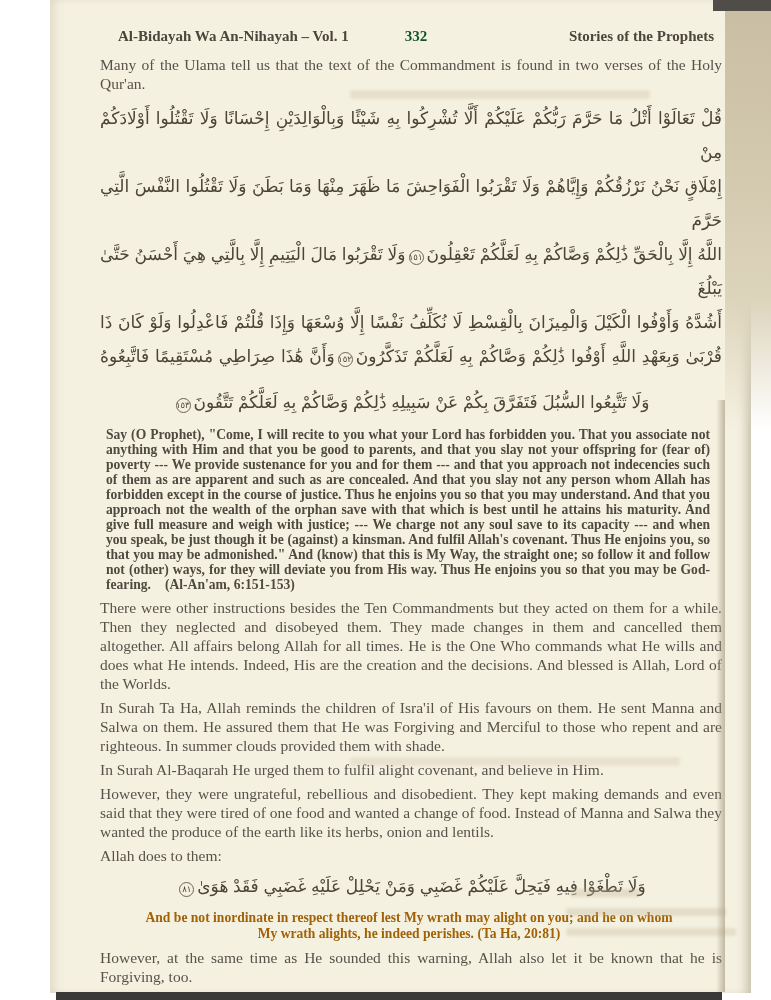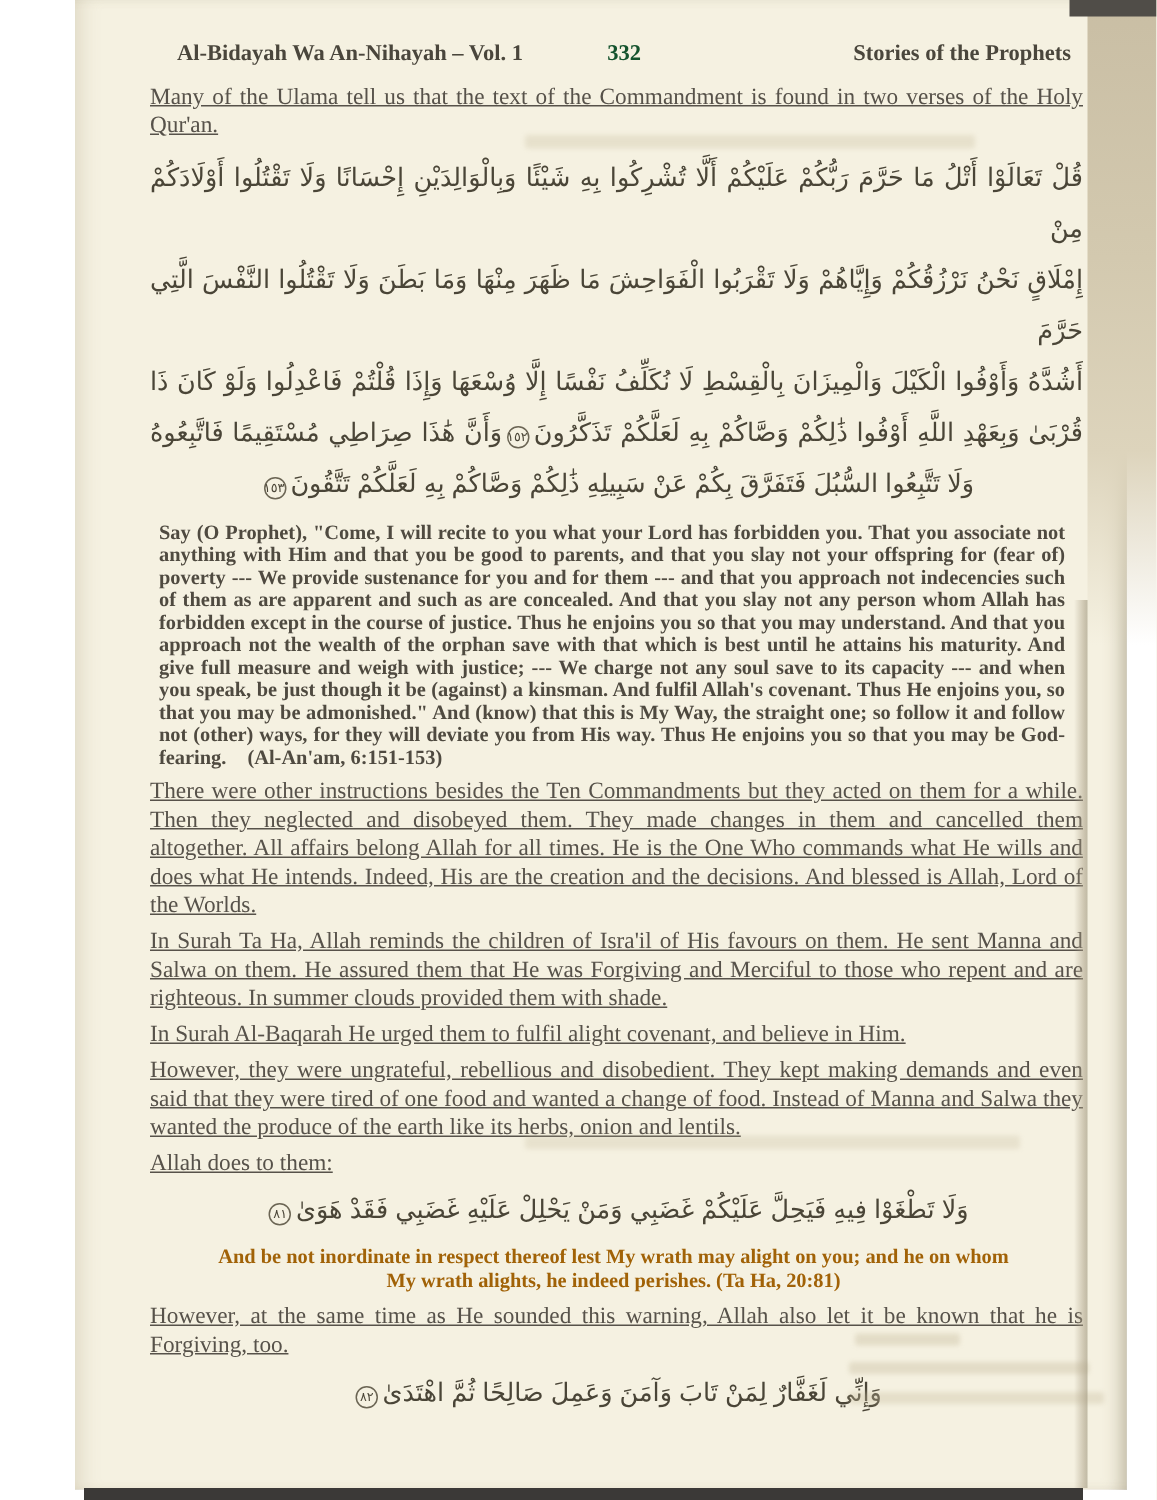--- a/index.html
+++ b/index.html
@@ -27,29 +27,29 @@
     opacity:.55;
   }
   .content{
     position:relative;box-sizing:border-box;
     padding:27px 3px 0 50px; width:675px; color:#565145;
   }
   .header{display:flex;align-items:baseline;font-weight:bold;font-size:15px;line-height:19px;color:#4a463c;}
   .h-left{flex:1 1 0;margin-left:18px;white-space:nowrap;}
   .h-center{flex:0 0 auto;font-weight:bold;color:#14532d;}
   .h-right{flex:1 1 0;text-align:right;padding-right:8px;white-space:nowrap;}
-  .p{font-size:15.5px;line-height:19px;margin:5px 0 0 0;text-align:justify;color:#57524a;text-decoration:underline;}
+  .p{font-size:15.5px;line-height:19px;margin:5px 0 0 0;text-align:justify;color:#57524a;}
   .p.intro{margin-top:9px;}
   .arabic-block{margin-top:9px;}
   .aline{
     font-family:Liberation Sans, sans-serif;
     direction:rtl;font-size:17px;line-height:34px;color:#4a4537;
     text-align:justify;text-align-last:justify;
   }
-  .aline.centered{text-align:center;text-align-last:center;}
+  .aline.centered{text-align:center;text-align-last:center;margin-top:12px;}
   .aline.single{line-height:30px;margin-top:7px;}
   .aline.single2{line-height:30px;margin-top:8px;}
   .ayah-mark{
     display:inline-block;width:15px;height:15px;line-height:13px;
     border:1px solid #6b6554;border-radius:50%;
     font-size:8.5px;text-align:center;vertical-align:.05em;margin:0 3px;
     box-sizing:border-box;
   }
   .trans{
     font-size:13.6px;line-height:15px;font-weight:bold;color:#4f4a40;
@@ -73,20 +73,21 @@
       <span class="h-left">Al-Bidayah Wa An-Nihayah – Vol. 1</span>
       <span class="h-center">332</span>
       <span class="h-right">Stories of the Prophets</span>
     </div>
 
     <p class="p intro">Many of the Ulama tell us that the text of the Commandment is found in two verses of the Holy Qur'an.</p>
 
     <div class="arabic-block">
       <div class="aline">قُلْ تَعَالَوْا أَتْلُ مَا حَرَّمَ رَبُّكُمْ عَلَيْكُمْ أَلَّا تُشْرِكُوا بِهِ شَيْئًا وَبِالْوَالِدَيْنِ إِحْسَانًا وَلَا تَقْتُلُوا أَوْلَادَكُمْ مِنْ</div>
       <div class="aline">إِمْلَاقٍ نَحْنُ نَرْزُقُكُمْ وَإِيَّاهُمْ وَلَا تَقْرَبُوا الْفَوَاحِشَ مَا ظَهَرَ مِنْهَا وَمَا بَطَنَ وَلَا تَقْتُلُوا النَّفْسَ الَّتِي حَرَّمَ</div>
+      <div class="aline"><span>اللَّهُ إِلَّا بِالْحَقِّ ذَٰلِكُمْ وَصَّاكُمْ بِهِ لَعَلَّكُمْ تَعْقِلُونَ</span><span class="ayah-mark">١٥١</span><span>وَلَا تَقْرَبُوا مَالَ الْيَتِيمِ إِلَّا بِالَّتِي هِيَ أَحْسَنُ حَتَّىٰ يَبْلُغَ</span></div>
       <div class="aline">أَشُدَّهُ وَأَوْفُوا الْكَيْلَ وَالْمِيزَانَ بِالْقِسْطِ لَا نُكَلِّفُ نَفْسًا إِلَّا وُسْعَهَا وَإِذَا قُلْتُمْ فَاعْدِلُوا وَلَوْ كَانَ ذَا</div>
       <div class="aline"><span>قُرْبَىٰ وَبِعَهْدِ اللَّهِ أَوْفُوا ذَٰلِكُمْ وَصَّاكُمْ بِهِ لَعَلَّكُمْ تَذَكَّرُونَ</span><span class="ayah-mark">١٥٢</span><span>وَأَنَّ هَٰذَا صِرَاطِي مُسْتَقِيمًا فَاتَّبِعُوهُ</span></div>
       <div class="aline centered"><span>وَلَا تَتَّبِعُوا السُّبُلَ فَتَفَرَّقَ بِكُمْ عَنْ سَبِيلِهِ ذَٰلِكُمْ وَصَّاكُمْ بِهِ لَعَلَّكُمْ تَتَّقُونَ</span><span class="ayah-mark">١٥٣</span></div>
     </div>
 
     <p class="trans"><span>Say (O Prophet), "Come, I will recite to you what your Lord has forbidden you. That you associate not anything with Him and that you be good to parents, and that you slay not your offspring for (fear of) poverty --- We provide sustenance for you and for them --- and that you approach not indecencies such of them as are apparent and such as are concealed. And that you slay not any person whom Allah has forbidden except in the course of justice. Thus he enjoins you so that you may understand. And that you approach not the wealth of the orphan save with that which is best until he attains his maturity. And give full measure and weigh with justice; --- We charge not any soul save to its capacity --- and when you speak, be just though it be (against) a kinsman. And fulfil Allah's covenant. Thus He enjoins you, so that you may be admonished." And (know) that this is My Way, the straight one; so follow it and follow not (other) ways, for they will deviate you from His way. Thus He enjoins you so that you may be God-fearing.</span><span class="ref">(Al-An'am, 6:151-153)</span></p>
 
     <p class="p" style="margin-top:6px;">There were other instructions besides the Ten Commandments but they acted on them for a while. Then they neglected and disobeyed them. They made changes in them and cancelled them altogether. All affairs belong Allah for all times. He is the One Who commands what He wills and does what He intends. Indeed, His are the creation and the decisions. And blessed is Allah, Lord of the Worlds.</p>
     <p class="p">In Surah Ta Ha, Allah reminds the children of Isra'il of His favours on them. He sent Manna and Salwa on them. He assured them that He was Forgiving and Merciful to those who repent and are righteous. In summer clouds provided them with shade.</p>
     <p class="p">In Surah Al-Baqarah He urged them to fulfil alight covenant, and believe in Him.</p>

